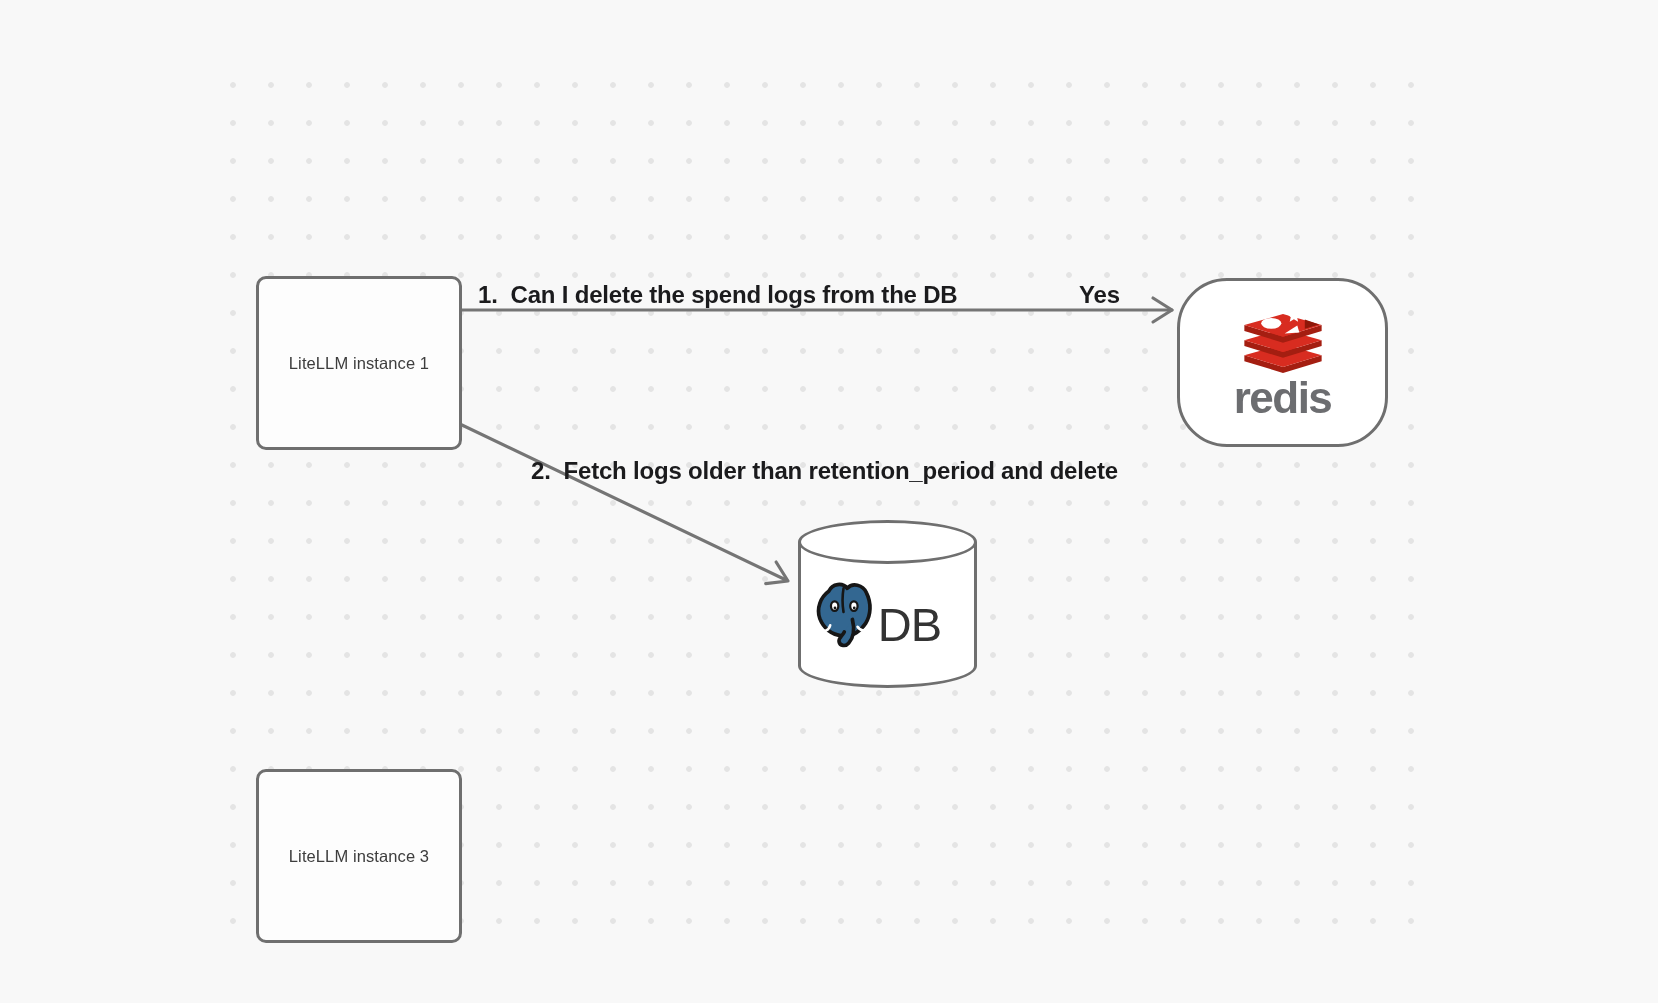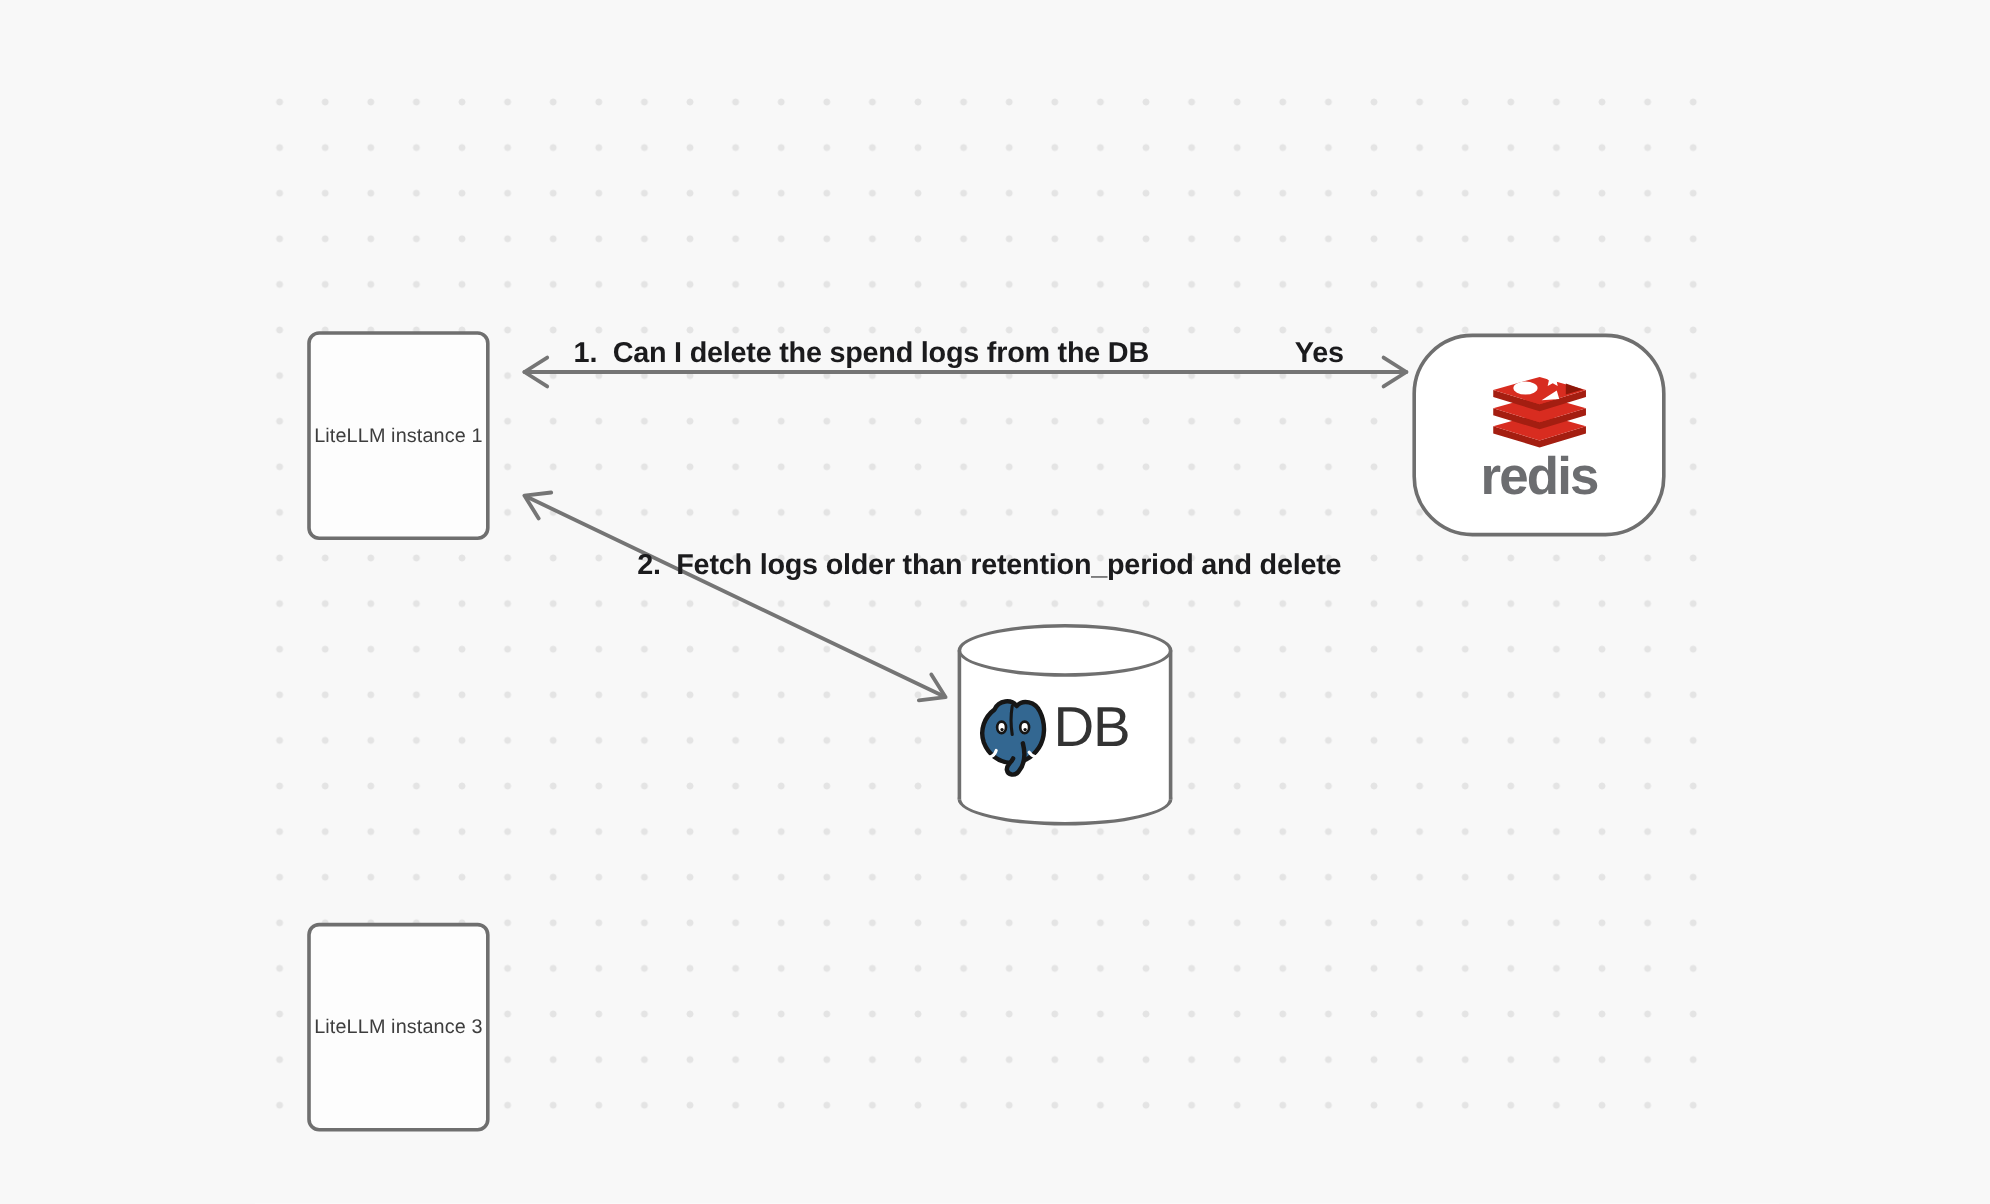--- a/index.html
+++ b/index.html
@@ -8,42 +8,42 @@
     font-family:"Liberation Sans","DejaVu Sans",sans-serif;overflow:hidden;
   }
   .dots{
     position:absolute;left:214px;top:66px;width:1204px;height:860px;
     background-image:radial-gradient(circle,#e4e4e4 2.5px,transparent 3.2px);
     background-size:38px 38px;
   }
   .arrows{position:absolute;left:0;top:0;width:1658px;height:1003px;}
   .arrows path{stroke:#757575;stroke-width:3.2;fill:none;stroke-linecap:round;stroke-linejoin:round;}
   .inst{
-    position:absolute;left:256px;width:152px;height:174px;box-sizing:border-box;
+    position:absolute;left:256px;width:206px;height:174px;box-sizing:border-box;
     background:#fdfdfd;border:3px solid #6f6f6f;border-radius:10px;
     display:flex;align-items:center;justify-content:center;
     color:#3d3d3d;font-size:16.5px;letter-spacing:.1px;
   }
   .inst1{top:276px}.inst2{top:515px}.inst3{top:769px}
   .redis-node{
     position:absolute;left:1177px;top:278px;width:211px;height:169px;box-sizing:border-box;
     background:#ffffff;border:3px solid #6f6f6f;border-radius:50px;
     display:flex;flex-direction:column;align-items:center;justify-content:center;
   }
   .redis-word{
     font-weight:bold;font-size:44px;line-height:40px;color:#6c6d70;letter-spacing:-1.5px;margin-top:3px;
   }
   .cyl{position:absolute;left:798px;top:520px;width:179px;height:168px;}
   .cyl-top,.cyl-mid,.cyl-bot{box-sizing:border-box;position:absolute;background:#fff;}
   .cyl-top{left:0;top:0;width:179px;height:44px;border:3px solid #6f6f6f;border-radius:50%;z-index:3;}
   .cyl-mid{left:0;top:22px;width:179px;height:124px;border-left:3px solid #6f6f6f;border-right:3px solid #6f6f6f;z-index:1;}
   .cyl-bot{left:0;top:124px;width:179px;height:44px;border:3px solid #6f6f6f;border-radius:50%;z-index:0;}
   .cyl-content{
     position:absolute;left:0;top:58px;width:150px;z-index:4;
-    display:flex;align-items:flex-start;justify-content:center;
+    display:flex;align-items:flex-end;justify-content:center;
   }
   .db-label{font-size:47px;font-weight:500;color:#333;letter-spacing:-1px;margin-left:-7px;}
   .edge-label{
     position:absolute;font-weight:bold;font-size:24px;line-height:28px;
     color:#1b1b1d;white-space:pre;letter-spacing:-.2px;
   }
   .edge1-label{left:478px;top:281px;text-align:right;}
   .edge1-answer{left:1079px;top:281px;}
   .edge2-label{left:531px;top:457px;}
 </style>

